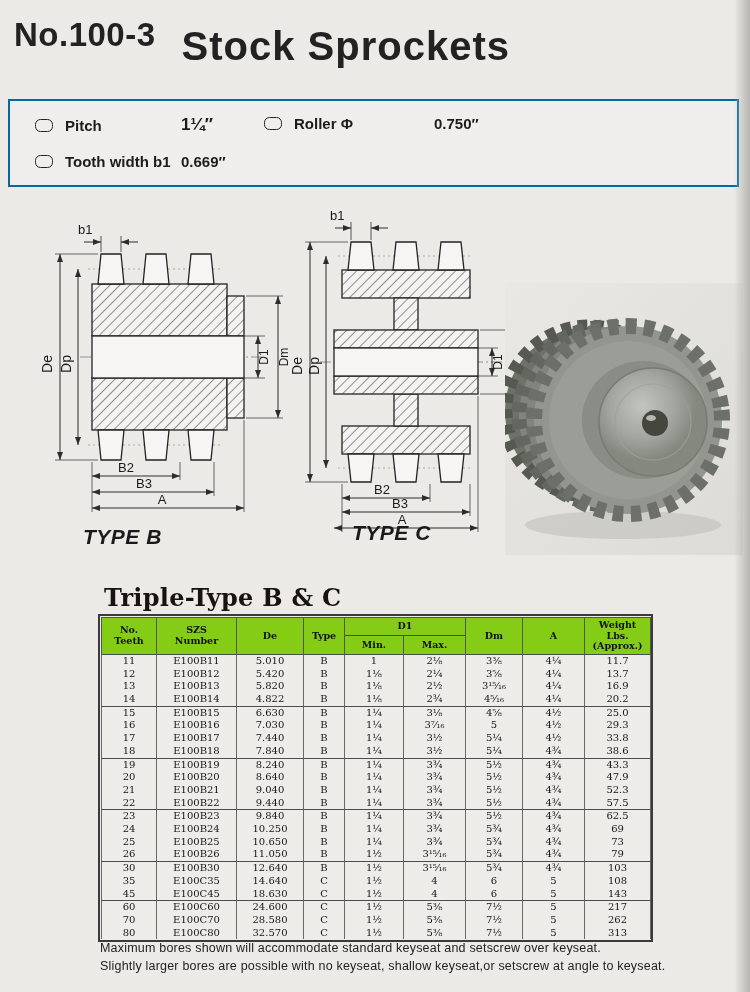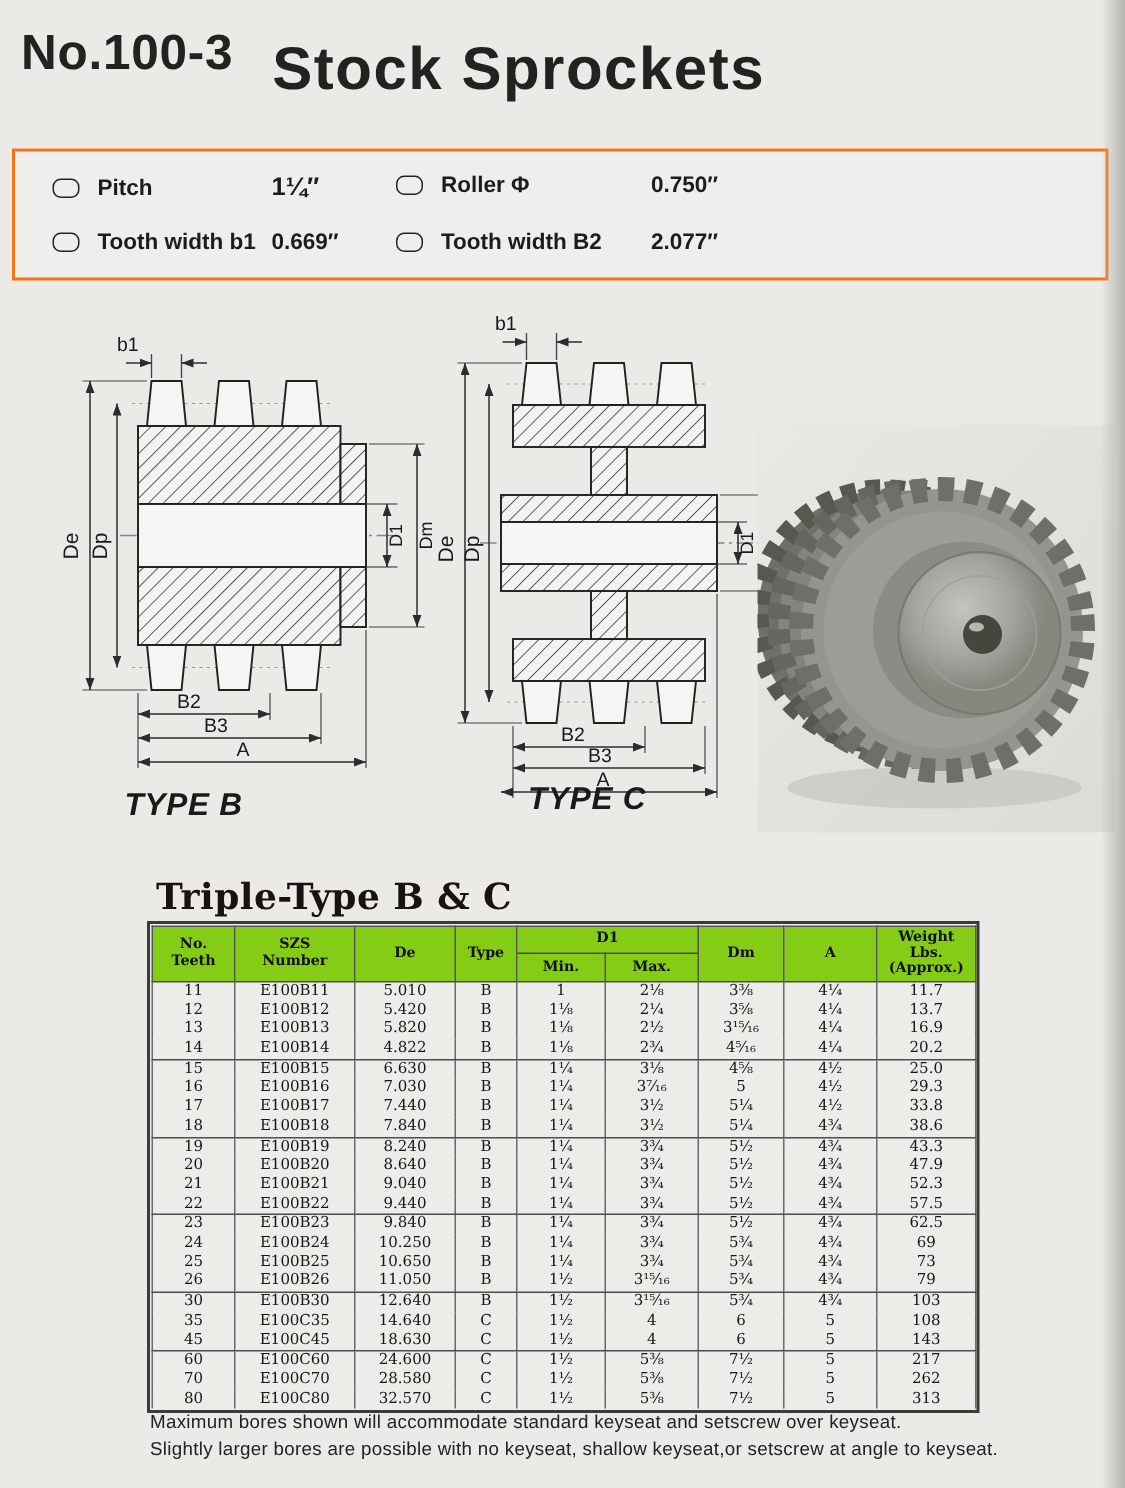--- a/index.html
+++ b/index.html
@@ -9,21 +9,21 @@
     font-family:"Liberation Sans", sans-serif;
   }
   .scan-edge{position:absolute;right:0;top:0;width:16px;height:992px;
     background:linear-gradient(to right, rgba(185,184,180,0), #b6b5b1);}
   
   .hdr{position:absolute;left:14px;top:16px;display:flex;align-items:flex-start;}
   .hdr .no{font-size:33px;font-weight:bold;letter-spacing:.5px;color:#222;}
   .hdr .title{font-size:40px;font-weight:bold;letter-spacing:1px;color:#222;margin-left:26px;margin-top:8px;}
   
   .spec-box{position:absolute;left:8px;top:99px;width:727px;height:84px;
-    border:2px solid #f97316;background:#efeeec;}
+    border:2px solid #0369a1;background:#efeeec;}
   .spec-item{position:absolute;display:flex;align-items:center;font-weight:bold;font-size:15px;}
   .spec-bullet{width:16px;height:11px;border:1.6px solid #222;border-radius:5.5px;
     background:transparent;margin-right:12px;flex:none;}
   .spec-label{white-space:nowrap;}
   .spec-value{white-space:nowrap;}
   
   .diagram{position:absolute;}
   .diagram-caption{position:absolute;font-style:italic;font-weight:bold;font-size:21px;color:#1a1a1a;letter-spacing:.5px;}
   svg text{font-family:"Liberation Sans",sans-serif;fill:#1a1a1a;}
   
@@ -61,25 +61,20 @@
   </div>
   <div class="spec-item" style="left:254px;top:14px;">
     <span class="spec-bullet"></span>
     <span class="spec-label" style="width:140px;">Roller Φ</span>
     <span class="spec-value">0.750″</span>
   </div>
   <div class="spec-item" style="left:25px;top:52px;">
     <span class="spec-bullet"></span>
     <span class="spec-label" style="width:116px;">Tooth width b1</span>
     <span class="spec-value">0.669″</span>
-  </div>
-  <div class="spec-item" style="left:254px;top:52px;">
-    <span class="spec-bullet"></span>
-    <span class="spec-label" style="width:140px;">Tooth width B2</span>
-    <span class="spec-value">2.077″</span>
   </div>
 </div>
 
 <div class="diagram" style="left:22px;top:214px;">
 <svg width="268" height="302" viewBox="0 0 268 302">
   <defs>
     <pattern id="hatchB" width="7" height="7" patternUnits="userSpaceOnUse" patternTransform="rotate(45)">
       <rect width="7" height="7" fill="#f4f3f1"></rect>
           <line x1="0" y1="0" x2="0" y2="7" stroke="#3d3d3d" stroke-width="1.1"></line>
     </pattern>

